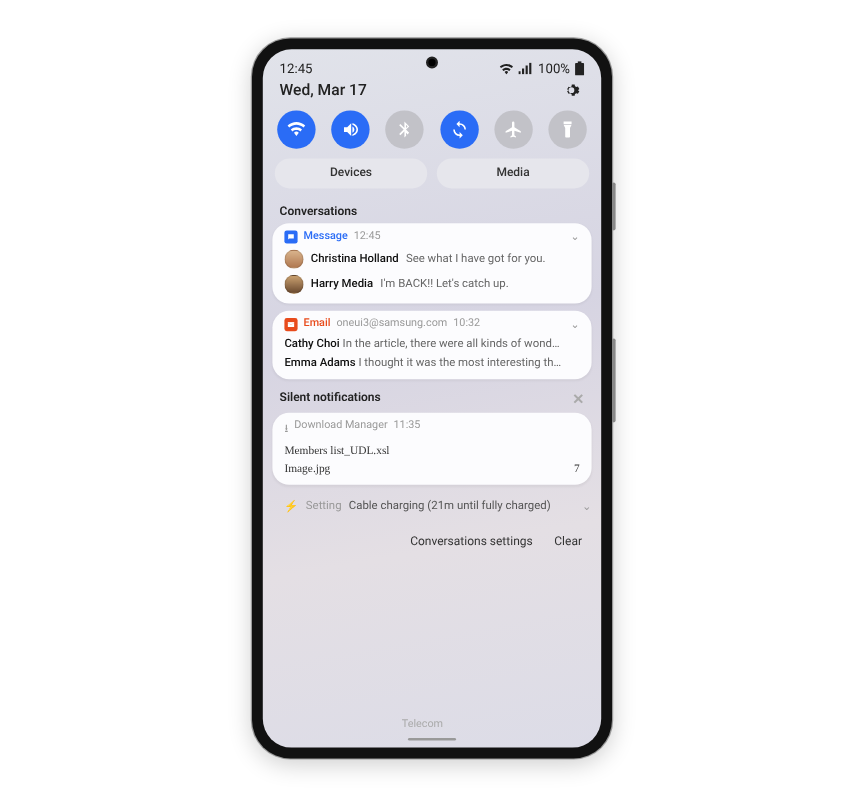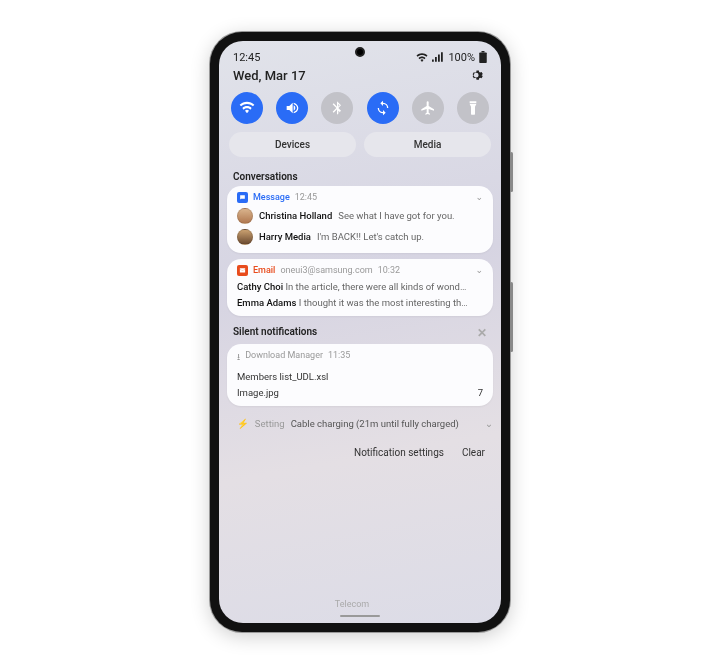--- a/index.html
+++ b/index.html
@@ -49,21 +49,21 @@
     box-shadow: 0 1px 2px rgba(0,0,0,.05);
   }
   .card-head { display:flex; align-items:flex-start; gap:5px; font-size:9px; color:#666; position:relative; }
   .chev { position:absolute; right:0; color:#999; }
   .msg-row { display:flex; align-items:center; gap:6px; margin-top:5px; font-size:9.5px; white-space:nowrap; overflow:hidden; text-overflow:ellipsis; }
   .avatar { width:16px; height:16px; border-radius:50%; background:linear-gradient(#d9b38c,#b07850); flex-shrink:0; border:0.5px solid rgba(0,0,0,.1); }
   .avatar.a2 { background:linear-gradient(#c9a070,#6b4a30); }
   .sender { font-weight:500; color:#111; }
   .preview { color:#666; }
   .email-row { margin-top:5px; font-size:9.5px; white-space:nowrap; overflow:hidden; text-overflow:ellipsis; }
-  .dl-row { display:flex; justify-content:space-between; margin-top:5px; font-size:9.5px; color:#333; }
+  .dl-row { display:flex; justify-content:space-between; margin-top:5px; font-size:9.5px; color:#333;font-family:Liberation Serif, serif; }
   .setting-card { margin:0 8px 6px; padding:6px 10px; font-size:9.5px; display:flex; align-items:center; gap:6px; color:#555; position:relative; }
   .footer-actions { display:flex; justify-content:flex-end; gap:18px; padding:6px 16px; font-size:10px; color:#333; }
   .carrier { position:absolute; bottom:14px; left:0; right:16px; text-align:center; font-size:9px; color:#aaa; }
   .homebar { position:absolute; bottom:6px; left:50%; transform:translateX(-50%); width:40px; height:2px; background:#999; border-radius:2px; }
   .app-tag { font-weight:500; }
   .tag-msg { color:#2a6cf6; }
   .tag-email { color:#e84b1c; }
   .icon-box { width:11px; height:11px; border-radius:2px; display:inline-flex; align-items:center; justify-content:center; }
   .ib-msg { background:#2a6cf6; }
   .ib-email { background:#e84b1c; }
@@ -209,20 +209,20 @@
     </div>
 
     <div class="setting-card">
       <span>⚡</span>
       <span class="muted">Setting</span>
       <span>Cable charging (21m until fully charged)</span>
       <span class="chev">⌄</span>
     </div>
 
     <div class="footer-actions">
-      <span>Notification settings</span>
+      <span>Conversations settings</span>
       <span>Clear</span>
     </div>
 
     <div class="carrier">Telecom</div>
     <div class="homebar"></div>
   </div>
 </div>
 
 </body></html>

